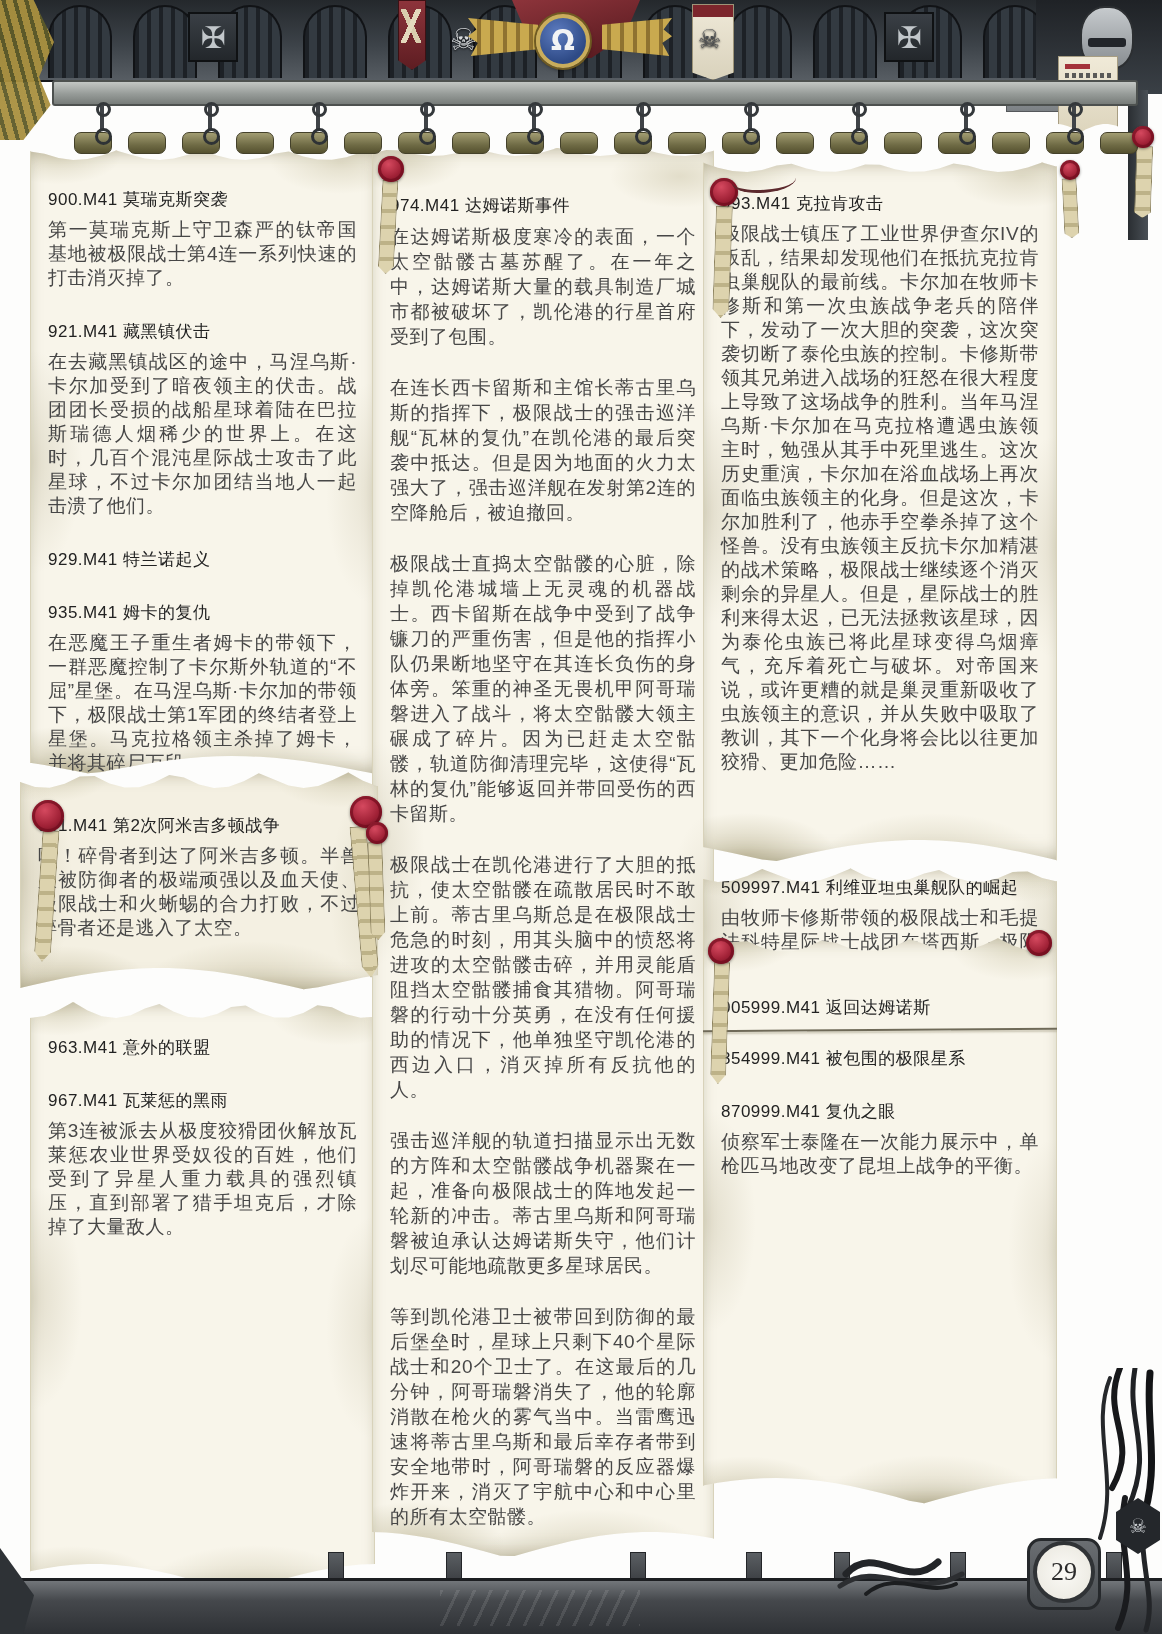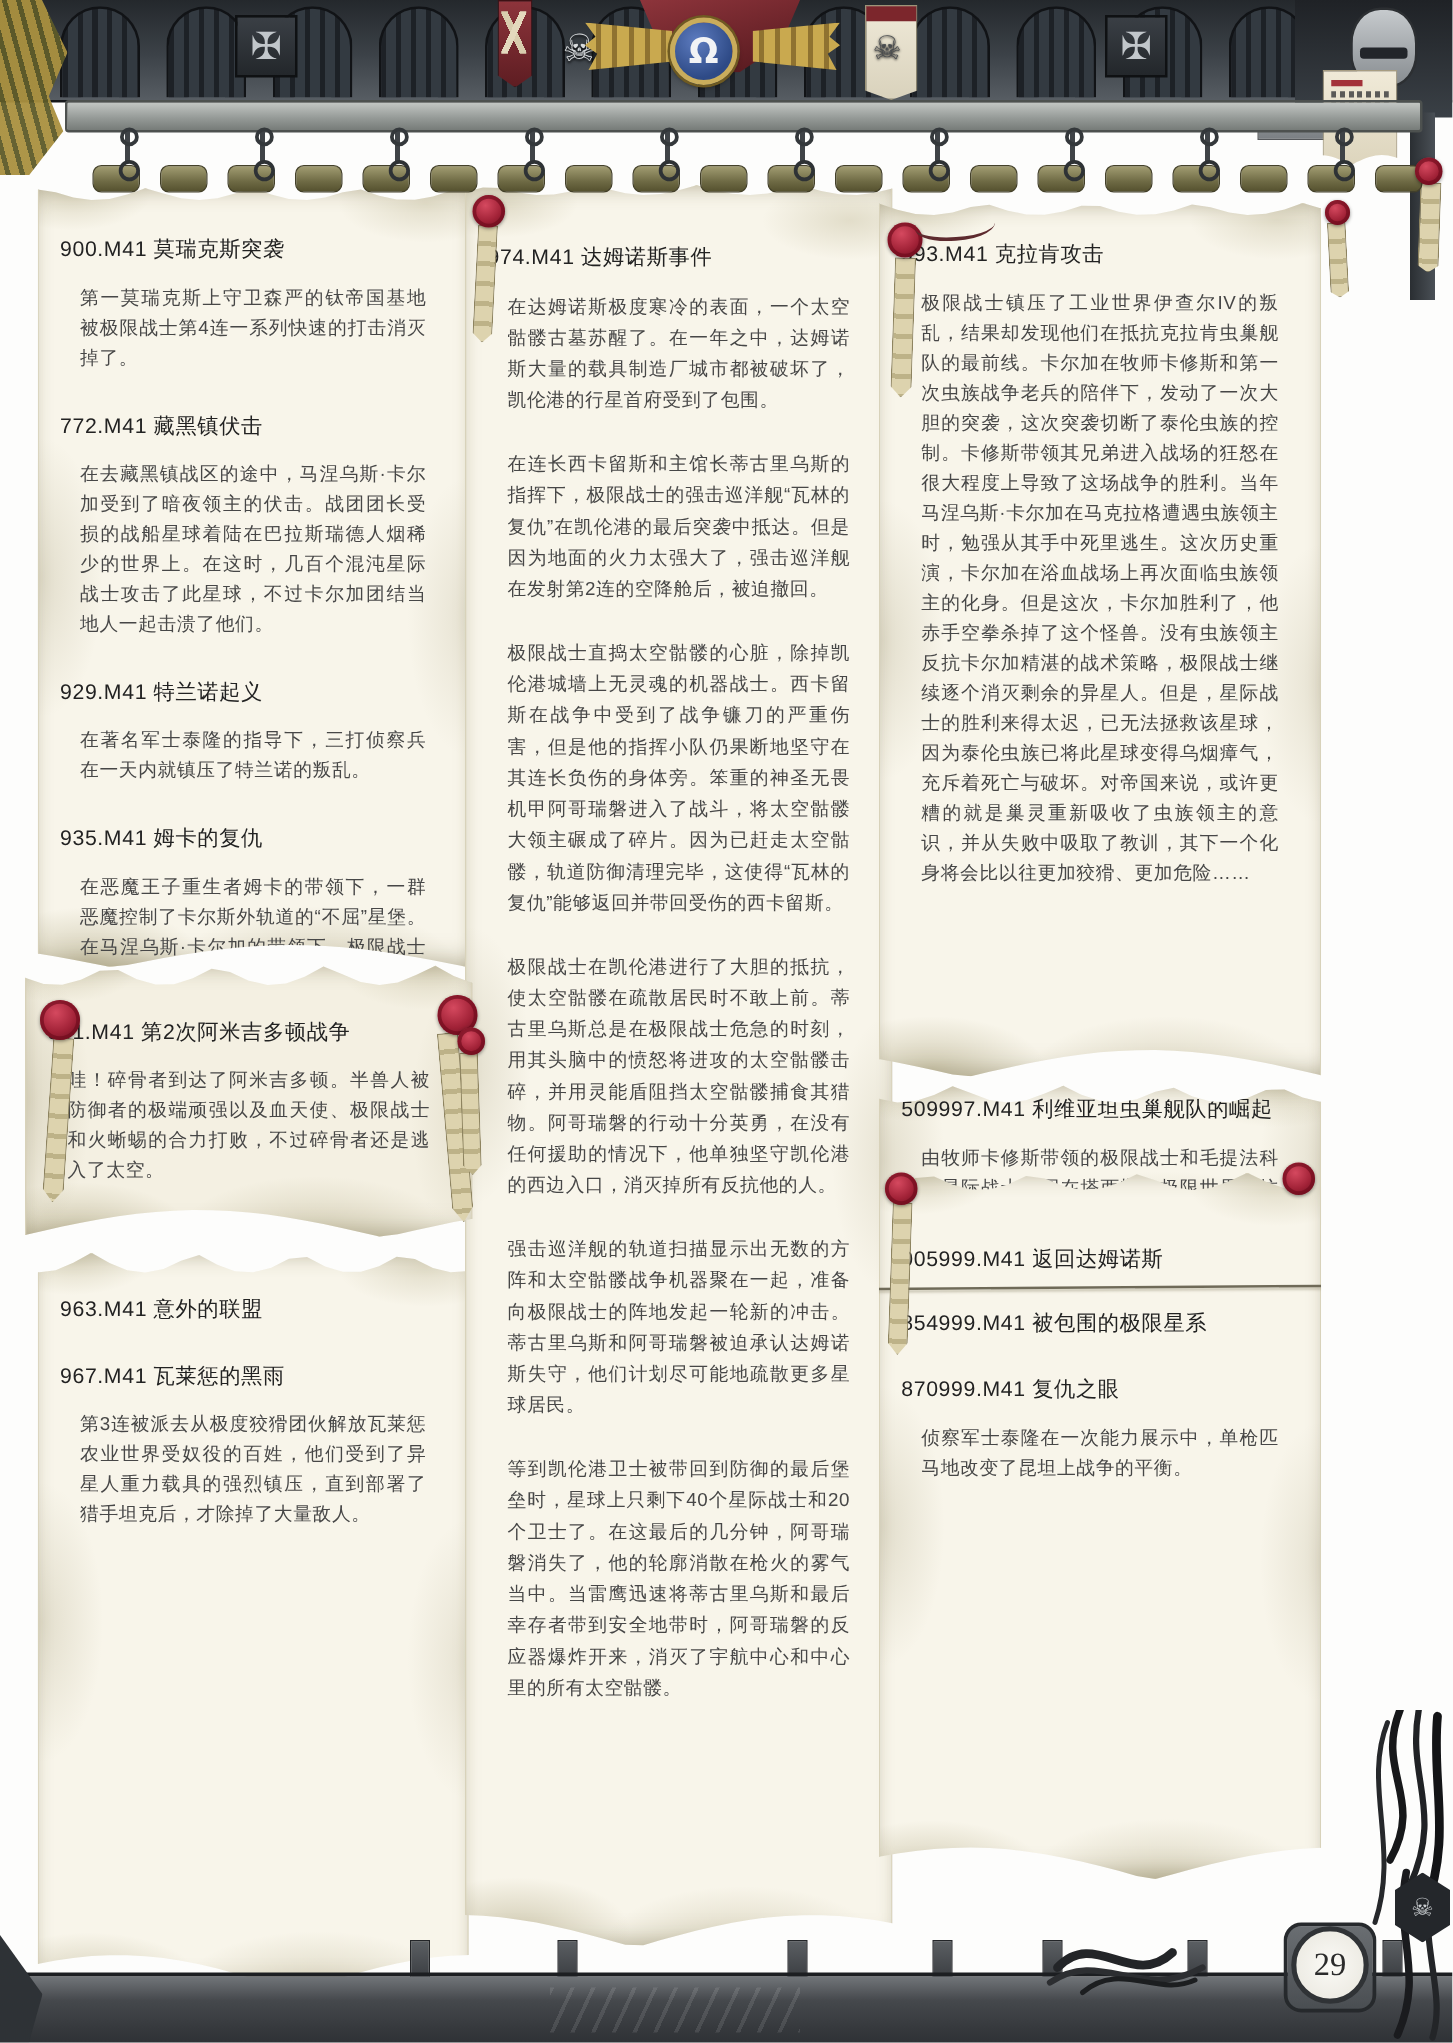--- a/index.html
+++ b/index.html
@@ -88,21 +88,21 @@
   .p-left-a{left:30px;top:150px;width:345px;height:624px;padding-top:38px}
   .p-left-b{left:20px;top:772px;width:358px;height:218px;padding-top:42px;z-index:3;
     background-color:#f4f0e2}
   .p-left-c{left:30px;top:1002px;width:345px;height:592px;padding-top:34px}
   .p-mid{left:372px;top:148px;width:342px;height:1410px;padding-top:46px}
   .p-right-a{left:703px;top:162px;width:354px;height:700px;padding-top:30px}
   .p-right-b{left:703px;top:868px;width:354px;height:118px;padding-top:8px}
   .p-right-c{left:703px;top:938px;width:354px;height:566px;padding-top:58px;z-index:3}
   .entry{margin-bottom:30px}
   .entry h3{margin:0 0 7px 0;font-size:17px;font-weight:normal;color:#222;letter-spacing:.5px}
-  .entry p{margin:16px;font-size:15px;line-height:24px;letter-spacing:.5px;text-align:justify;color:#474747}
+  .entry p{margin:0;font-size:19px;line-height:24px;letter-spacing:.5px;text-align:justify;color:#474747}
   .p-mid .entry p{margin-bottom:26px;line-height:25px}
   .fold{height:0;border-top:2px solid #6f6a58;margin:10px 0 16px -18px;width:354px;
     transform:rotate(-.4deg);box-shadow:0 2px 2px rgba(110,100,70,.35)}
   
   .rosette{position:absolute;border-radius:50%;z-index:6;
     background:radial-gradient(circle at 40% 32%,#d5495f,#a02136 55%,#5c0e1c);
     box-shadow:inset 0 0 0 3px rgba(110,10,28,.65), 0 1px 3px rgba(0,0,0,.45)}
   .ribbon{position:absolute;z-index:5;background:
     repeating-linear-gradient(#ddd3ae 0 12px,#bdb288 12px 16px);
     border:1px solid #8e8460;clip-path:polygon(0 0,100% 0,100% 92%,50% 100%,0 92%)}
@@ -210,26 +210,25 @@
     <div class="hook" style="left: 910px;"></div>
     <div class="hook" style="left: 1018px;"></div>
   </div>
 
 <div class="scroll p-left-a" style="clip-path: polygon(0% 1.6px, 4.2% 3.7px, 8.3% 8px, 12.5% 9.9px, 16.7% 9.1px, 20.8% 5.6px, 25% 0.5px, 29.2% 4.7px, 33.3% 8.6px, 37.5% 10px, 41.7% 8.6px, 45.8% 4.7px, 50% 0.6px, 54.2% 5.6px, 58.3% 9.1px, 62.5% 9.9px, 66.7% 7.9px, 70.8% 3.7px, 75% 1.6px, 79.2% 6.5px, 83.3% 9.5px, 87.5% 9.8px, 91.7% 7.2px, 95.8% 2.6px, 100% 2.7px, 100% calc(100% - 0.2px), 95.8% calc(100% - 3.1px), 91.7% calc(100% - 5.8px), 87.5% calc(100% - 8.4px), 83.3% calc(100% - 10.8px), 79.2% calc(100% - 13px), 75% calc(100% - 14.8px), 70.8% calc(100% - 16.2px), 66.7% calc(100% - 17.2px), 62.5% calc(100% - 17.8px), 58.3% calc(100% - 18px), 54.2% calc(100% - 17.7px), 50% calc(100% - 17px), 45.8% calc(100% - 15.8px), 41.7% calc(100% - 14.2px), 37.5% calc(100% - 12.3px), 33.3% calc(100% - 10.1px), 29.2% calc(100% - 7.6px), 25% calc(100% - 4.9px), 20.8% calc(100% - 2.1px), 16.7% calc(100% - 0.7px), 12.5% calc(100% - 3.5px), 8.3% calc(100% - 6.3px), 4.2% calc(100% - 8.9px), 0% calc(100% - 11.2px));">
   <div class="entry">
     <h3>900.M41 莫瑞克斯突袭</h3>
     <p>第一莫瑞克斯上守卫森严的钛帝国基地被极限战士第4连一系列快速的打击消灭掉了。</p>
   </div>
   <div class="entry">
-    <h3>772.M41 藏黑镇伏击</h3>
+    <h3>921.M41 藏黑镇伏击</h3>
     <p>在去藏黑镇战区的途中，马涅乌斯·卡尔加受到了暗夜领主的伏击。战团团长受损的战船星球着陆在巴拉斯瑞德人烟稀少的世界上。在这时，几百个混沌星际战士攻击了此星球，不过卡尔加团结当地人一起击溃了他们。</p>
   </div>
   <div class="entry">
     <h3>929.M41 特兰诺起义</h3>
-    <p>在著名军士泰隆的指导下，三打侦察兵在一天内就镇压了特兰诺的叛乱。</p>
   </div>
   <div class="entry">
     <h3>935.M41 姆卡的复仇</h3>
     <p>在恶魔王子重生者姆卡的带领下，一群恶魔控制了卡尔斯外轨道的“不屈”星堡。在马涅乌斯·卡尔加的带领下，极限战士第1军团的终结者登上星堡。马克拉格领主杀掉了姆卡，并将其碎尸万段。</p>
   </div>
 </div>
 
 <div class="scroll p-left-b" style="clip-path: polygon(0% 10.1px, 4.2% 15.1px, 8.3% 15.7px, 12.5% 11.8px, 16.7% 4.6px, 20.8% 4px, 25% 11.4px, 29.2% 15.5px, 33.3% 15.3px, 37.5% 10.6px, 41.7% 2.9px, 45.8% 5.6px, 50% 12.5px, 54.2% 15.9px, 58.3% 14.7px, 62.5% 9.3px, 66.7% 1.2px, 70.8% 7.2px, 75% 13.5px, 79.2% 16px, 83.3% 13.9px, 87.5% 7.8px, 91.7% 0.5px, 95.8% 8.7px, 100% 14.4px, 100% calc(100% - 15.1px), 95.8% calc(100% - 12.4px), 91.7% calc(100% - 9.3px), 87.5% calc(100% - 6.1px), 83.3% calc(100% - 2.7px), 79.2% calc(100% - 0.8px), 75% calc(100% - 4.3px), 70.8% calc(100% - 7.6px), 66.7% calc(100% - 10.8px), 62.5% calc(100% - 13.7px), 58.3% calc(100% - 16.2px), 54.2% calc(100% - 18.4px), 50% calc(100% - 20px), 45.8% calc(100% - 21.2px), 41.7% calc(100% - 21.9px), 37.5% calc(100% - 22px), 33.3% calc(100% - 21.5px), 29.2% calc(100% - 20.5px), 25% calc(100% - 19px), 20.8% calc(100% - 17.1px), 16.7% calc(100% - 14.7px), 12.5% calc(100% - 11.9px), 8.3% calc(100% - 8.8px), 4.2% calc(100% - 5.5px), 0% calc(100% - 2.1px));">
   <div class="entry">
     <h3>941.M41 第2次阿米吉多顿战争</h3>

